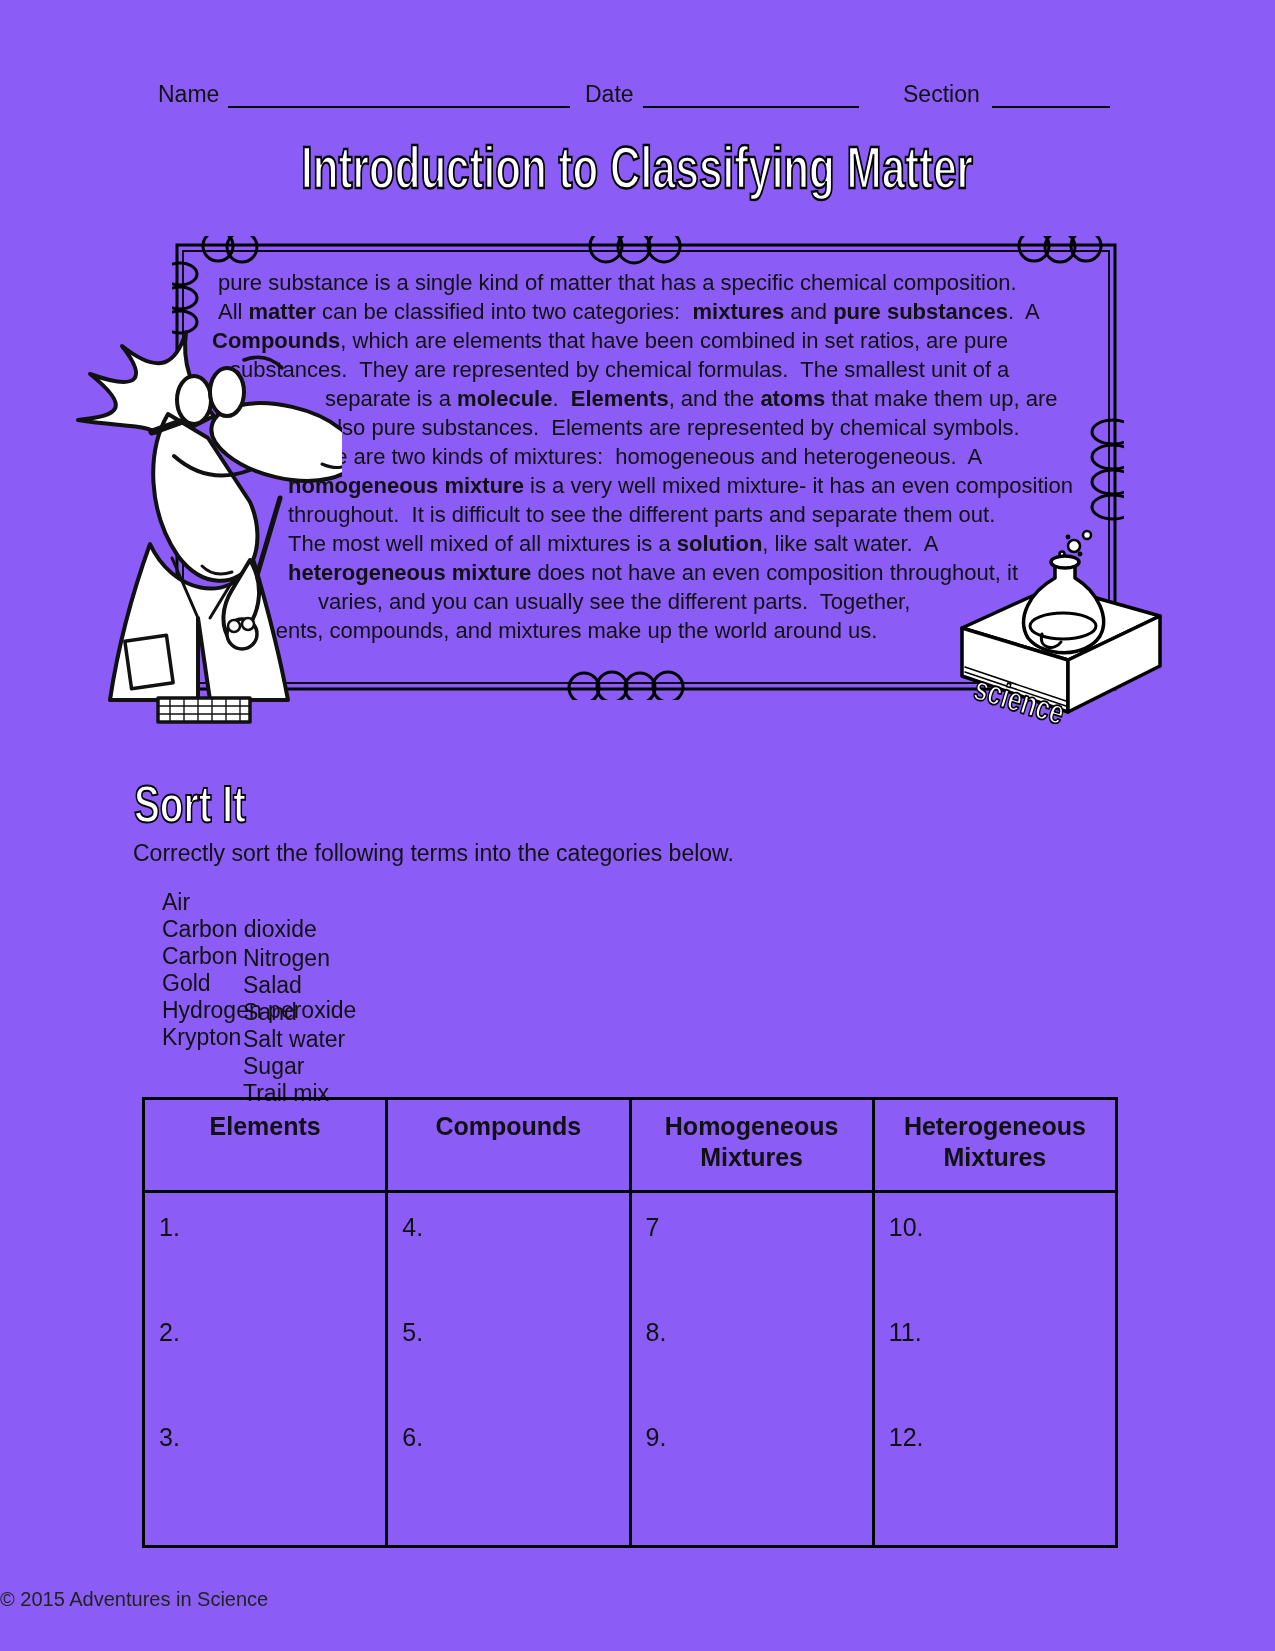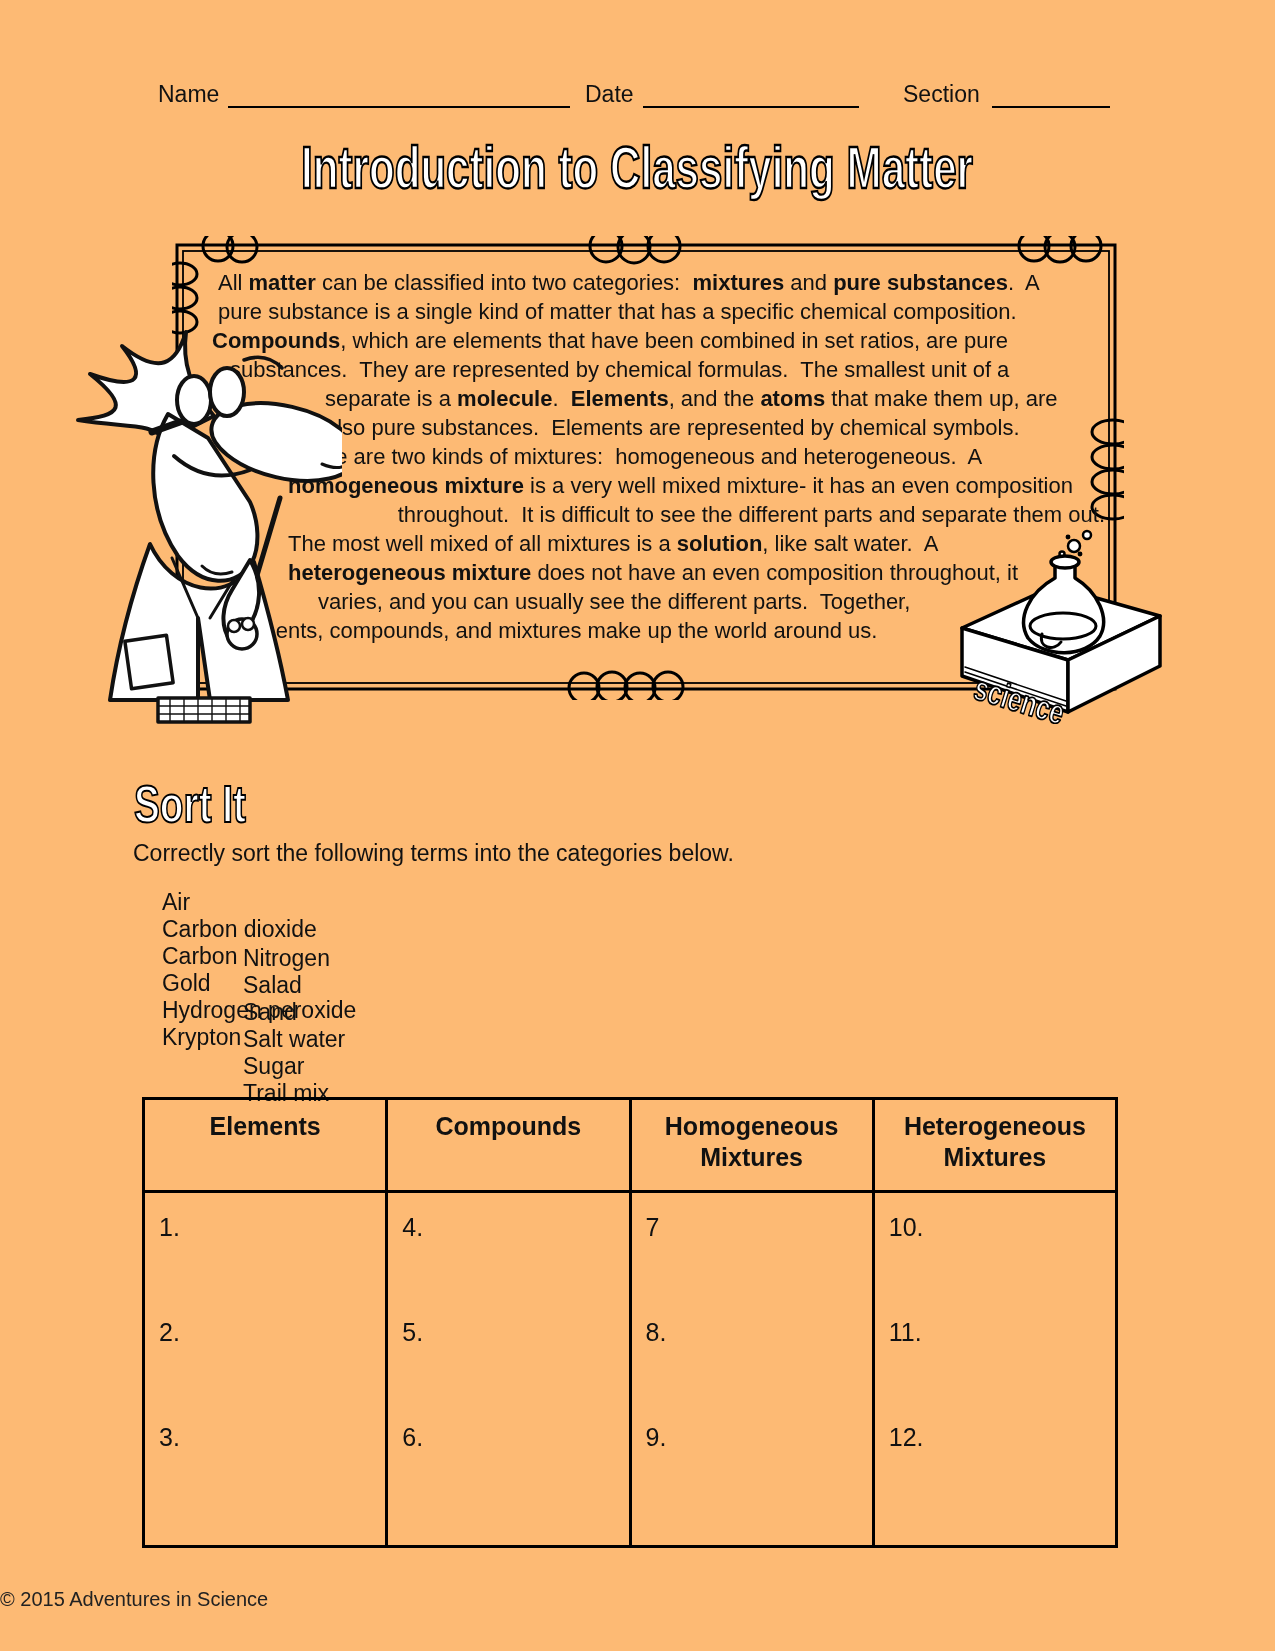--- a/index.html
+++ b/index.html
@@ -1,16 +1,16 @@
 <!DOCTYPE html>
 <html><head>
 <meta charset="utf-8">
 <style>
   html,body{margin:0;padding:0;background:#e8e8e8;}
-  .page{position:relative;width:1275px;height:1651px;background:#fdba74;margin:0 auto;
+  .page{position:relative;width:1275px;height:1651px;background:#8b5cf6;margin:0 auto;
         font-family:"Liberation Sans",sans-serif;color:#111;overflow:hidden;}
   
   .grp{position:absolute;display:flex;align-items:flex-end;gap:9px;font-size:23px;}
   .blank{display:inline-block;border-bottom:2.5px solid #000;height:26px;}
   
   .deco-text{fill:#fff;stroke:#000;font-weight:bold;font-family:"Liberation Sans",sans-serif;}
   
   .frame-svg{position:absolute;left:172px;top:236px;z-index:1;}
   .intro{position:absolute;left:190px;top:268px;width:915px;z-index:2;font-size:22px;line-height:29px;}
   .intro-line{white-space:pre;}
@@ -99,29 +99,29 @@
           <circle cx="82" cy="452" r="13"></circle>
         <circle cx="412" cy="452" r="15"></circle>
           <circle cx="440" cy="451" r="15"></circle>
           <circle cx="468" cy="452" r="15"></circle>
           <circle cx="496" cy="451" r="15"></circle>
       </g>
     </g>
   </svg>
 
   <div class="intro" id="intro-paragraph">
+      <div class="intro-line" style="margin-left: 28px;"><span>pure substance is a single kind of matter that has a specific chemical composition.</span></div>
       <div class="intro-line" style="margin-left: 28px;"><span>All </span><span class="b">matter</span><span> can be classified into two categories:  </span><span class="b">mixtures</span><span> and </span><span class="b">pure substances</span><span>.  A</span></div>
-      <div class="intro-line" style="margin-left: 28px;"><span>pure substance is a single kind of matter that has a specific chemical composition.</span></div>
       <div class="intro-line" style="margin-left: 22px;"><span class="b">Compounds</span><span>, which are elements that have been combined in set ratios, are pure</span></div>
       <div class="intro-line" style="margin-left: 40px;"><span>substances.  They are represented by chemical formulas.  The smallest unit of a</span></div>
       <div class="intro-line" style="margin-left: 135px;"><span>separate is a </span><span class="b">molecule</span><span>.  </span><span class="b">Elements</span><span>, and the </span><span class="b">atoms</span><span> that make them up, are</span></div>
       <div class="intro-line" style="margin-left: 135px;"><span>also pure substances.  Elements are represented by chemical symbols.</span></div>
       <div class="intro-line" style="margin-left: 100px;"><span>There are two kinds of mixtures:  homogeneous and heterogeneous.  A</span></div>
       <div class="intro-line" style="margin-left: 98px;"><span class="b">homogeneous mixture</span><span> is a very well mixed mixture- it has an even composition</span></div>
-      <div class="intro-line" style="margin-left: 98px; text-align: right;"><span>throughout.  It is difficult to see the different parts and separate them out.</span></div>
+      <div class="intro-line" style="margin-left: 98px;"><span>throughout.  It is difficult to see the different parts and separate them out.</span></div>
       <div class="intro-line" style="margin-left: 98px;"><span>The most well mixed of all mixtures is a </span><span class="b">solution</span><span>, like salt water.  A</span></div>
       <div class="intro-line" style="margin-left: 98px;"><span class="b">heterogeneous mixture</span><span> does not have an even composition throughout, it</span></div>
       <div class="intro-line" style="margin-left: 128px;"><span>varies, and you can usually see the different parts.  Together,</span></div>
       <div class="intro-line" style="margin-left: 38px;"><span>elements, compounds, and mixtures make up the world around us.</span></div>
     </div>
 
   <svg class="scientist" width="290" height="415" viewBox="0 0 290 415">
     <g fill="#fff" stroke="#111" stroke-width="4" stroke-linejoin="round" stroke-linecap="round">
 
       <line x1="228" y1="182" x2="184" y2="330" stroke-width="5"></line>

